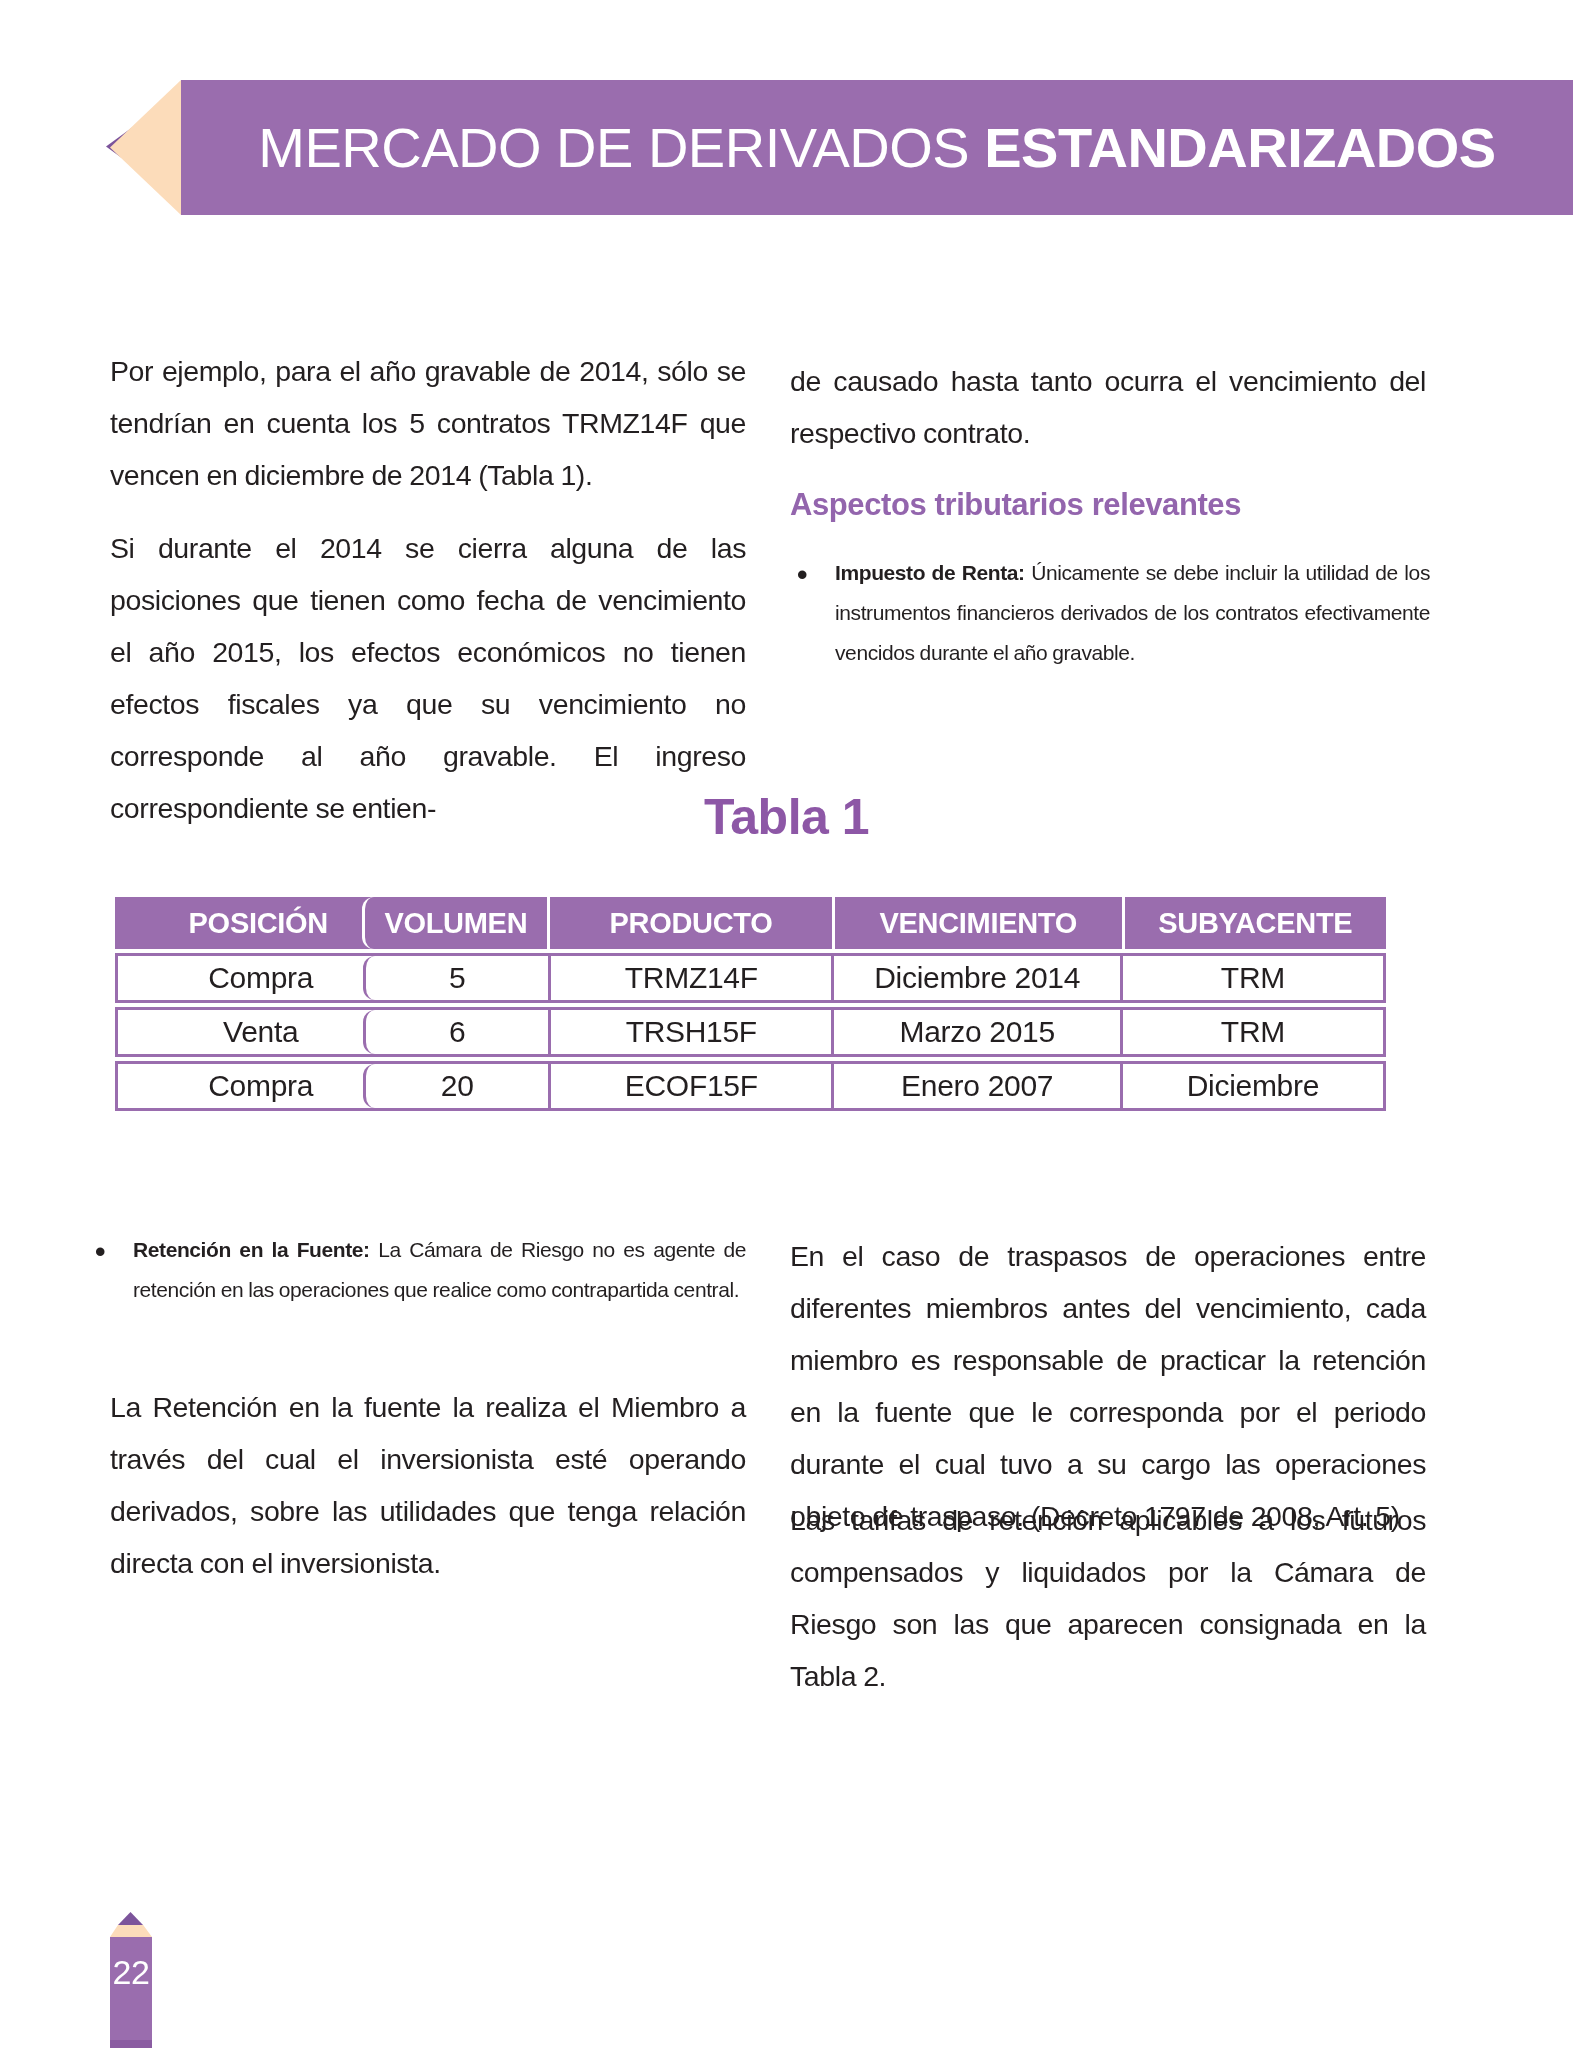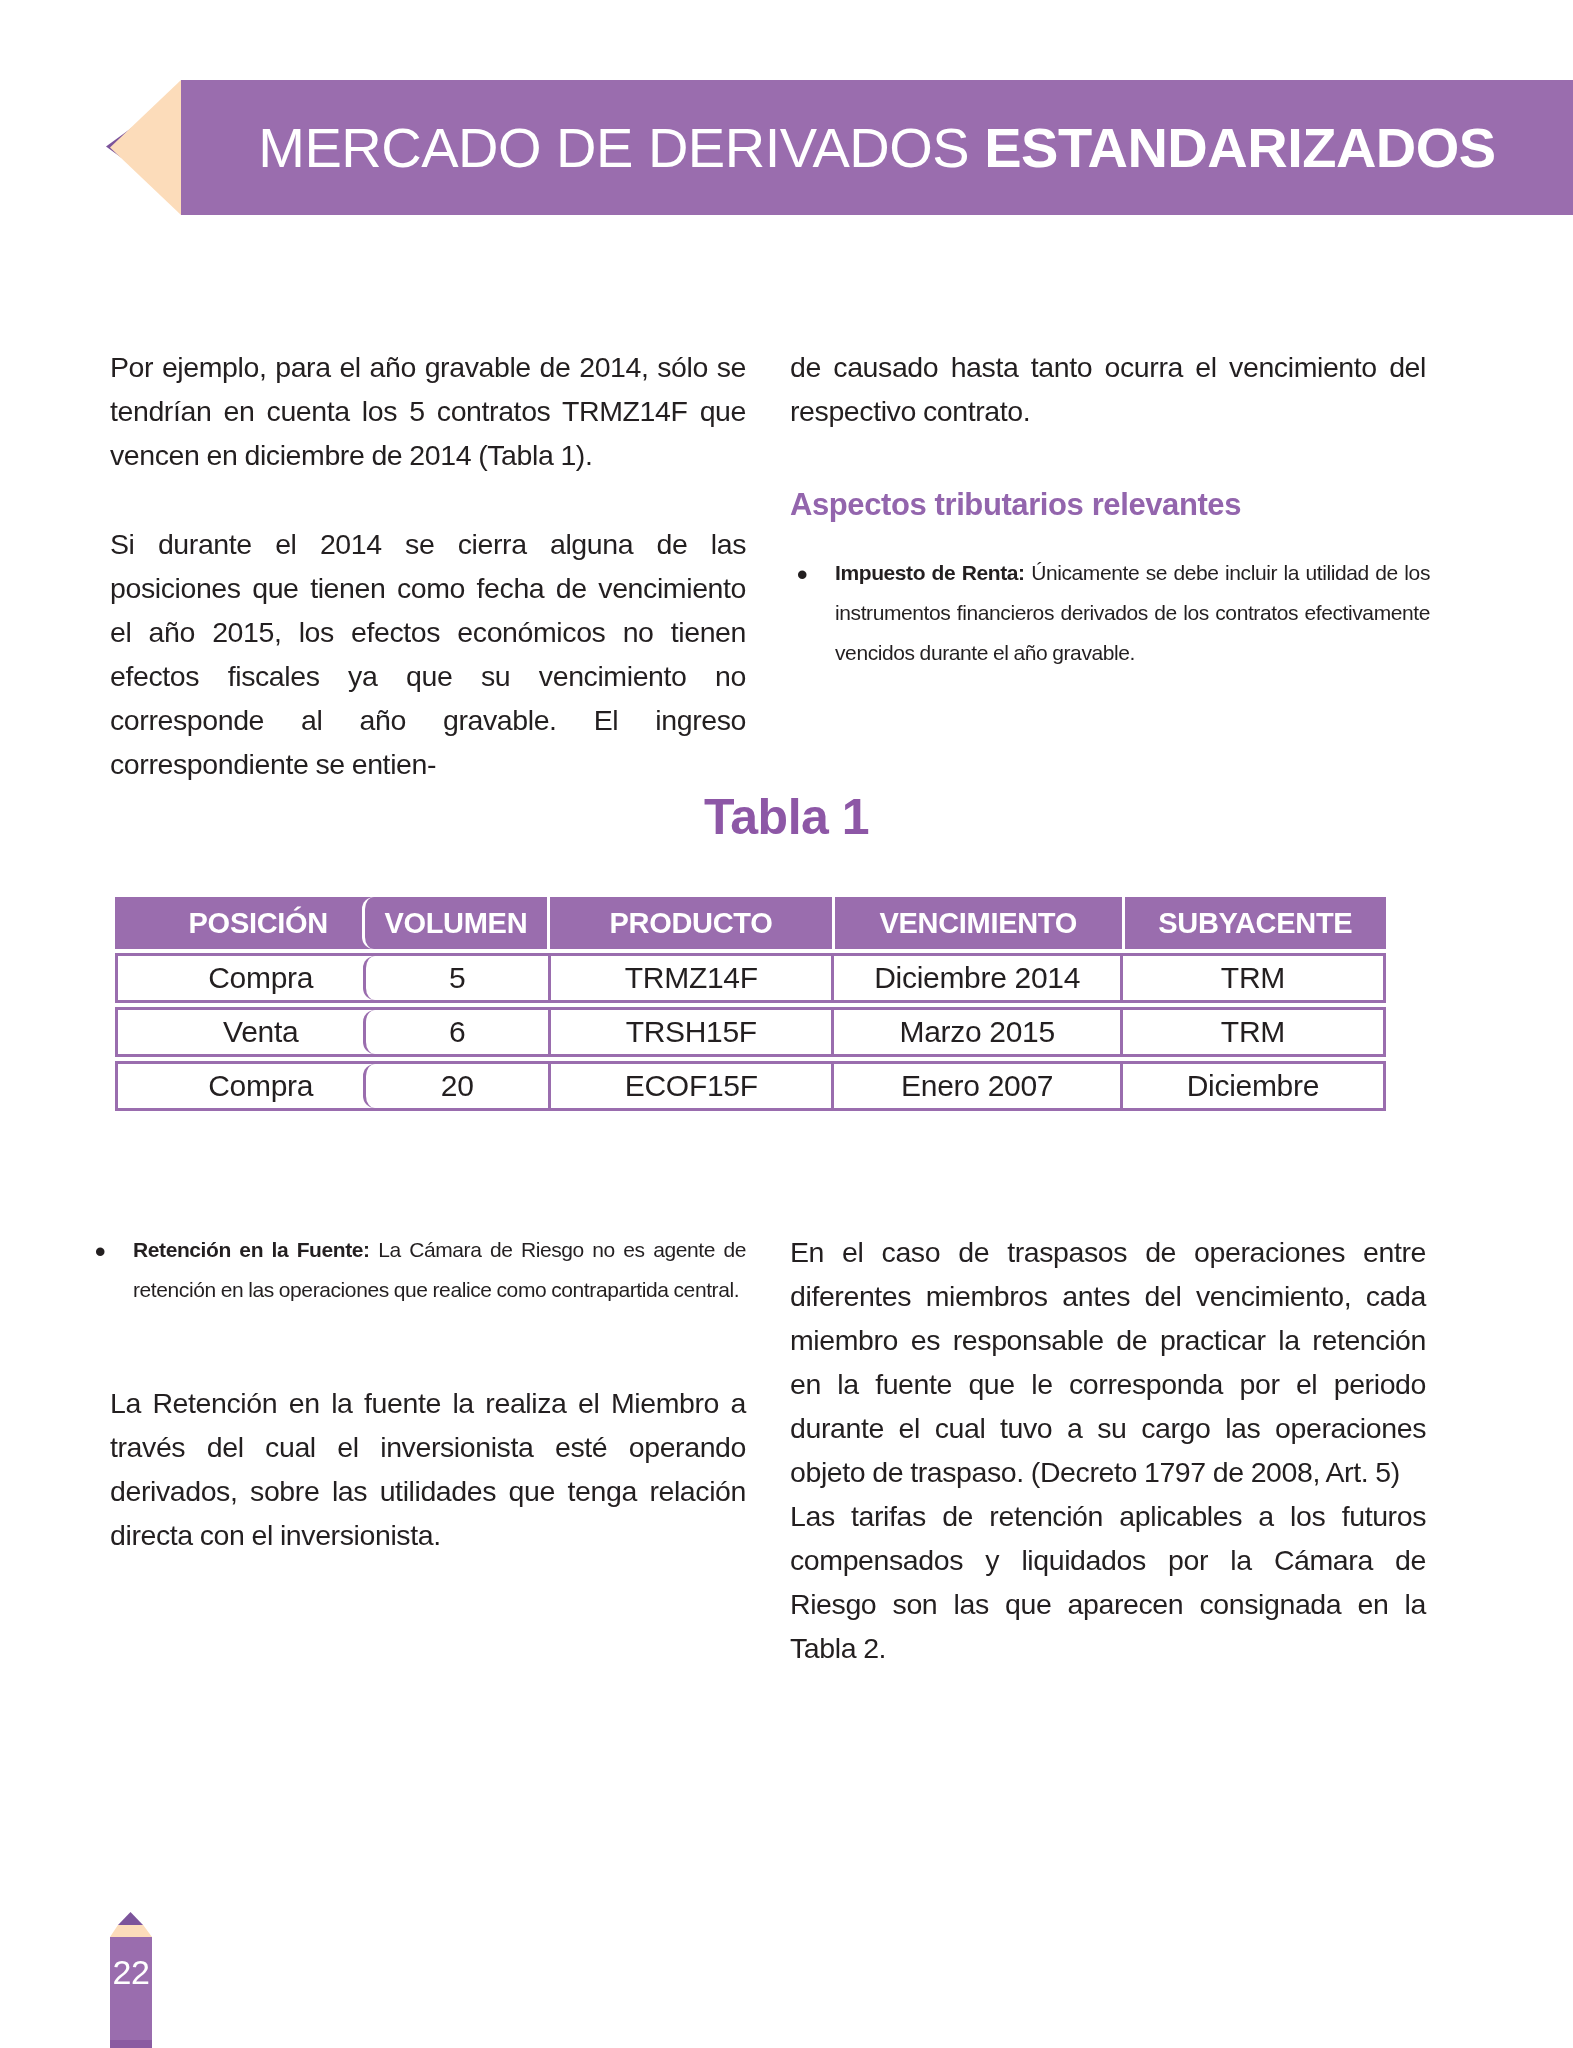--- a/index.html
+++ b/index.html
@@ -33,28 +33,28 @@
     clip-path:polygon(100% 0,100% 100%,0 50%);
   }
   .pencil-lead-h{
     position:absolute;left:106px;top:113px;width:46px;height:67px;
     background:var(--lead_purple,#7c549b);
     clip-path:polygon(100% 0,100% 100%,0 50%);
   }
 
   
   .tb{
-    position:absolute;font-size:28.5px;line-height:44px;text-align:justify;
+    position:absolute;font-size:28.5px;line-height:52px;text-align:justify;
     letter-spacing:-0.4px;word-spacing:-0.5px;margin:0;
   }
   .col-l{left:110px;width:636px;}
   .col-r{left:790px;width:636px;}
   #lp1{top:345px;}
   #lp2{top:522px;}
-  #rp1{top:345px;}
+  #rp1{top:355px;}
   #lp3{top:1381px;}
   #rp2{top:1230px;}
   #rp3{top:1494px;}
 
   .sec-heading{
     position:absolute;left:790px;top:487px;width:636px;margin:0;
     font-size:31px;font-weight:700;color:var(--heading_purple,#9365ad);
     letter-spacing:-0.4px;
   }
 

